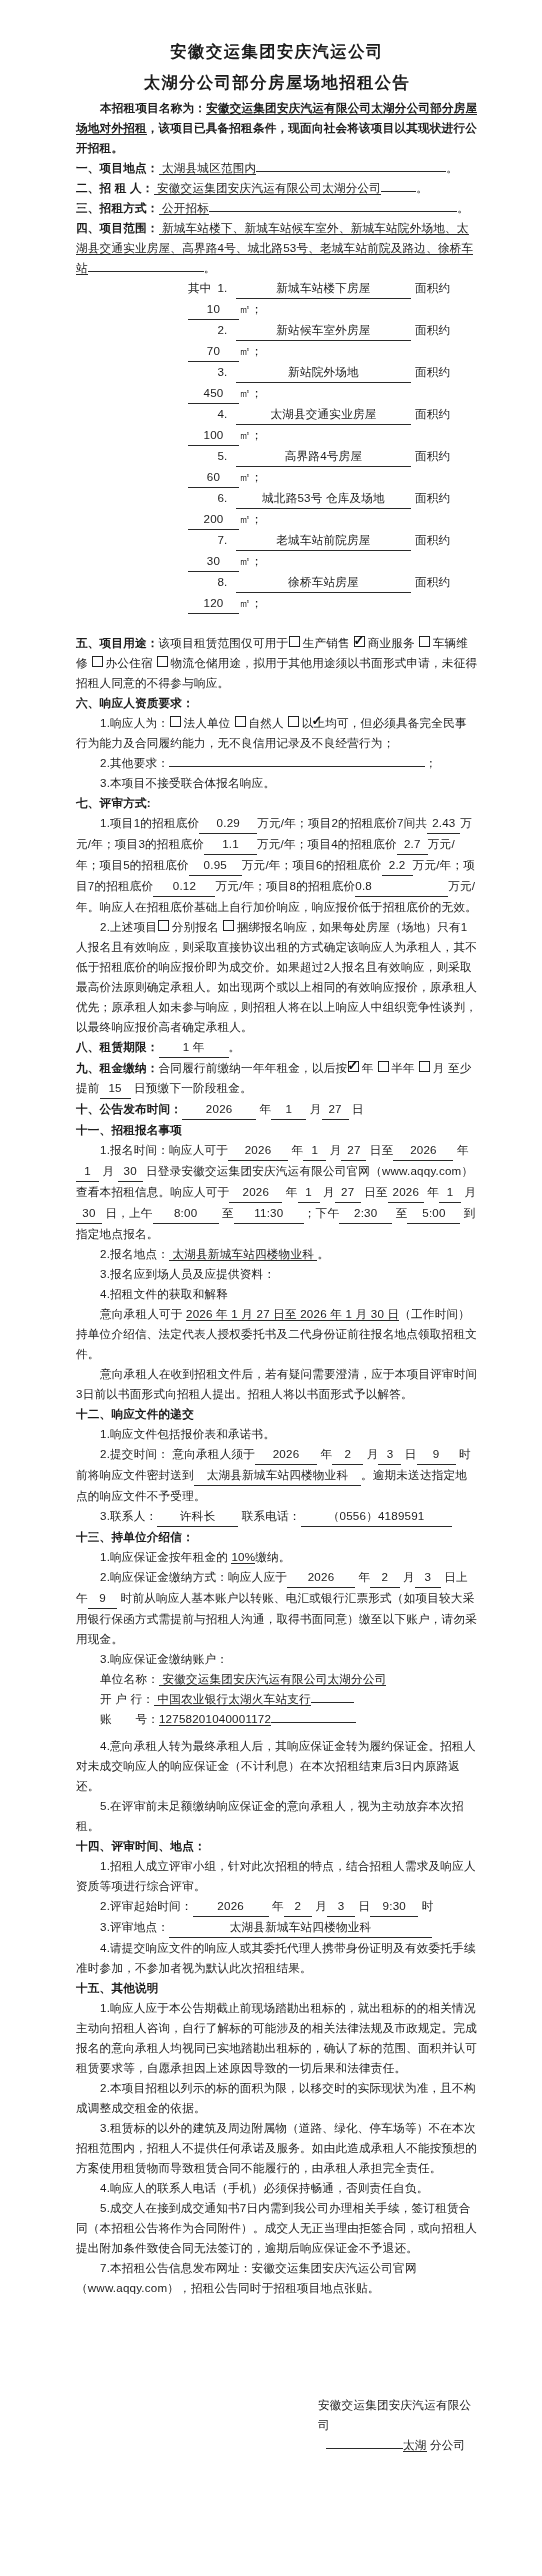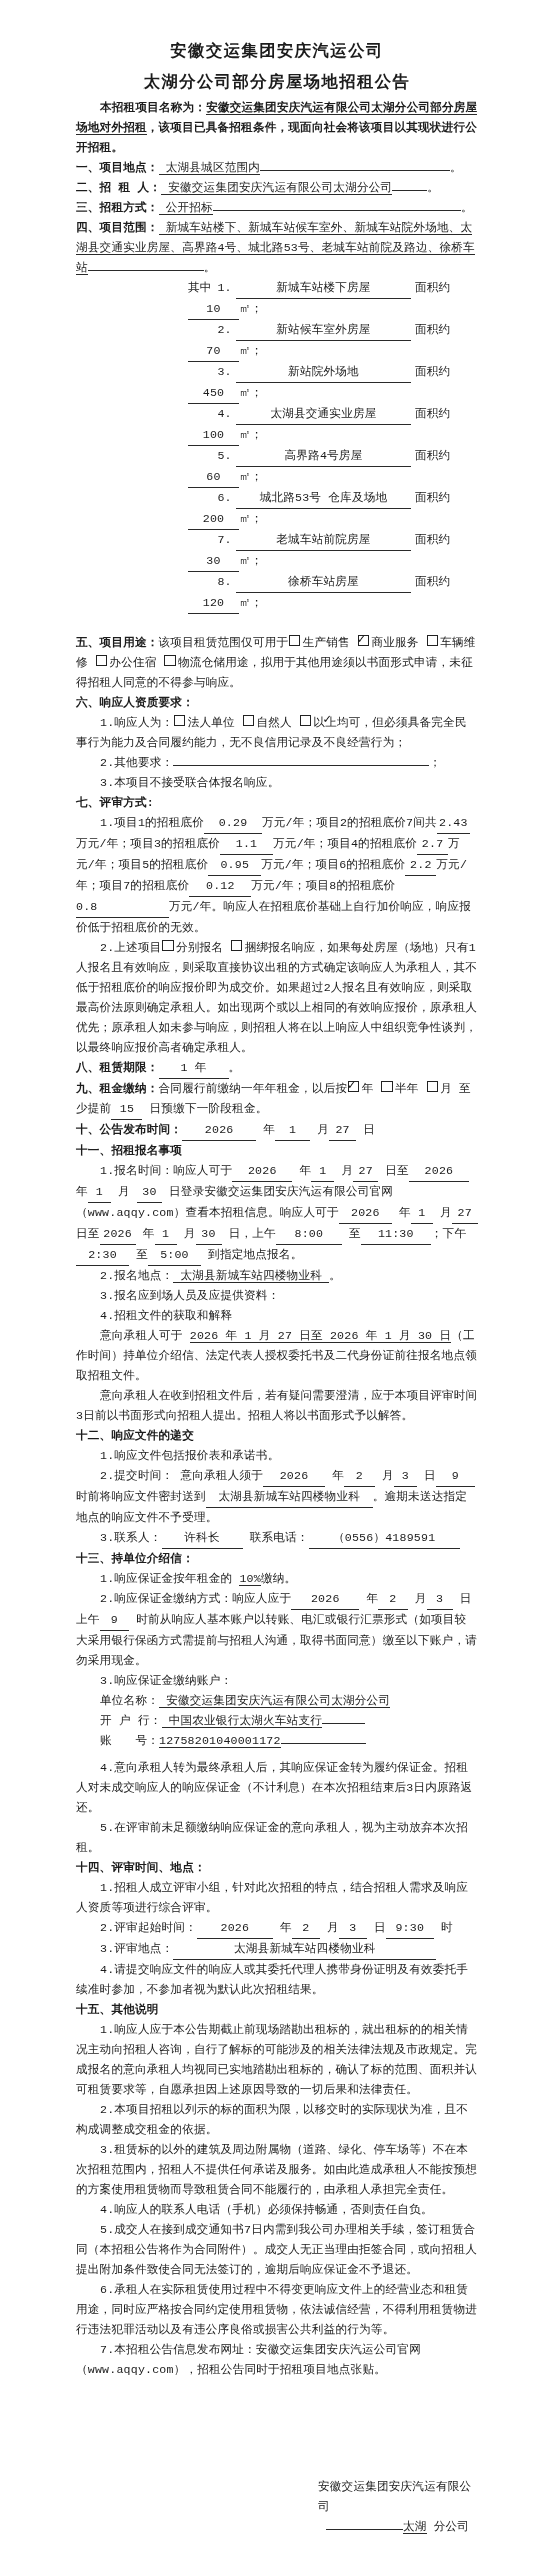--- a/index.html
+++ b/index.html
@@ -1,19 +1,19 @@
 <!DOCTYPE html>
 <html style="font-size:12.4px"><head>
 <meta charset="utf-8">
 <style>
   html,body{margin:0;padding:0;background:#ffffff;}
   .page{
     width:542px;height:2576px;background:#fff;overflow:hidden;box-sizing:border-box;
     padding:36px 64px 0 76px;
-    font-family:Liberation Mono, monospace;
+    font-family:Liberation Sans, sans-serif;
     color:#1c1c1c;font-size:11.6px;line-height:20px;letter-spacing:0.2px;
     overflow-wrap:break-word;
   }
   .title{text-align:center;font-weight:700;font-size:16.3px;line-height:31px;letter-spacing:1.5px;}
   #doc-body{}
   .p{margin:0;}
   .ind{text-indent:24px;}
   .b{font-weight:700;}
   .u{border-bottom:0.8px solid #2a2a2a;}
   .uw{display:inline-block;text-align:center;border-bottom:0.8px solid #2a2a2a;text-indent:0;}
@@ -88,21 +88,20 @@
       <div class="p ind"><span class="">1.招租人成立评审小组，针对此次招租的特点，结合招租人需求及响应人资质等项进行综合评审。</span></div>
       <div class="p ind"><span class="">2.评审起始时间：</span><span class="uw" style="min-width: 76px;">2026</span><span class=""> 年</span><span class="uw" style="min-width: 28px;">2</span><span class=""> 月</span><span class="uw" style="min-width: 28px;">3</span><span class=""> 日</span><span class="uw" style="min-width: 48px;">9:30</span><span class=""> 时</span></div>
       <div class="p ind"><span class="">3.评审地点：</span><span class="uw" style="min-width: 263px;">太湖县新城车站四楼物业科</span></div>
       <div class="p ind"><span class="">4.请提交响应文件的响应人或其委托代理人携带身份证明及有效委托手续准时参加，不参加者视为默认此次招租结果。</span></div>
       <div class="p"><span class="b">十五、其他说明</span></div>
       <div class="p ind"><span class="">1.响应人应于本公告期截止前现场踏勘出租标的，就出租标的的相关情况主动向招租人咨询，自行了解标的可能涉及的相关法律法规及市政规定。完成报名的意向承租人均视同已实地踏勘出租标的，确认了标的范围、面积并认可租赁要求等，自愿承担因上述原因导致的一切后果和法律责任。</span></div>
       <div class="p ind"><span class="">2.本项目招租以列示的标的面积为限，以移交时的实际现状为准，且不构成调整成交租金的依据。</span></div>
       <div class="p ind"><span class="">3.租赁标的以外的建筑及周边附属物（道路、绿化、停车场等）不在本次招租范围内，招租人不提供任何承诺及服务。如由此造成承租人不能按预想的方案使用租赁物而导致租赁合同不能履行的，由承租人承担完全责任。</span></div>
       <div class="p ind"><span class="">4.响应人的联系人电话（手机）必须保持畅通，否则责任自负。</span></div>
       <div class="p ind"><span class="">5.成交人在接到成交通知书7日内需到我公司办理相关手续，签订租赁合同（本招租公告将作为合同附件）。成交人无正当理由拒签合同，或向招租人提出附加条件致使合同无法签订的，逾期后响应保证金不予退还。</span></div>
-      <div class="p ind"><span class="">6.承租人在实际租赁使用过程中不得变更响应文件上的经营业态和租赁用途，同时应严格按合同约定使用租赁物，依法诚信经营，不得利用租赁物进行违法犯罪活动以及有违公序良俗或损害公共利益的行为等。</span></div>
       <div class="p ind"><span class="">7.本招租公告信息发布网址：安徽交运集团安庆汽运公司官网（www.aqqy.com），招租公告同时于招租项目地点张贴。</span></div>
     </div>
 
   <div class="sig1">安徽交运集团安庆汽运有限公司</div>
   <div class="sig2"><span class="blank" style="width:77px"></span><span class="u">太湖</span><span> 分公司</span></div>
 
 </div>
 
 
 </body></html>

